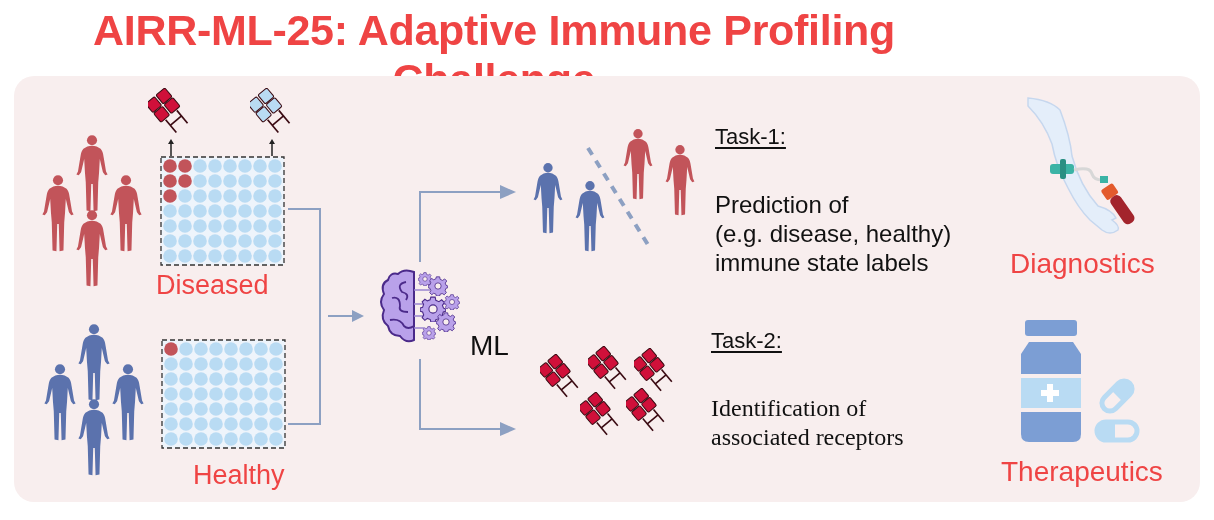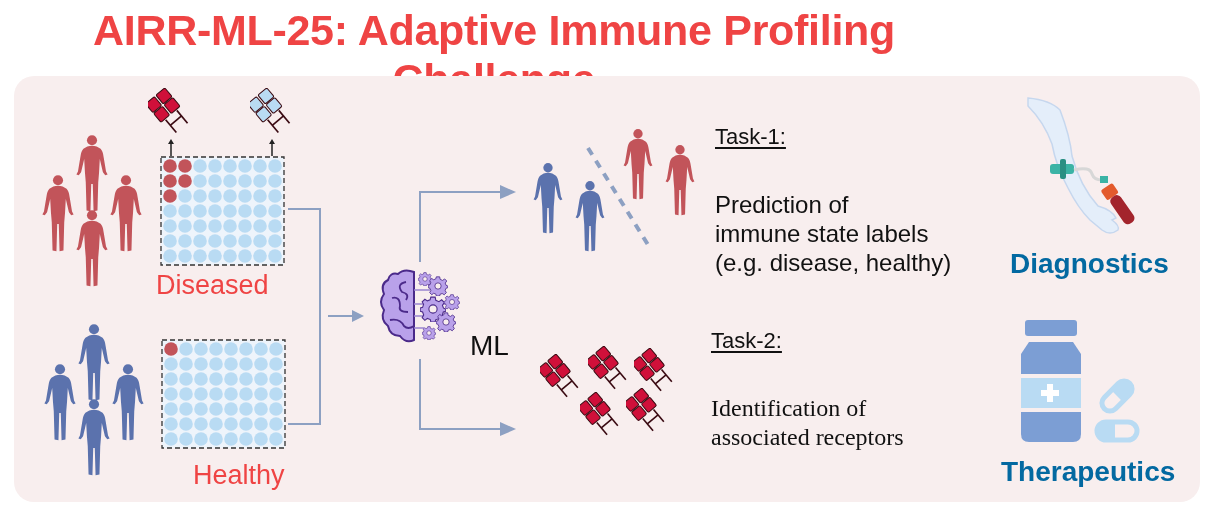--- a/index.html
+++ b/index.html
@@ -1,20 +1,20 @@
 <!DOCTYPE html>
 <html><head>
 <meta charset="utf-8">
 <style>
   html, body { margin:0; padding:0; background:#ffffff; }
   body { width:1214px; height:520px; position:relative; overflow:hidden; font-family:"Liberation Sans", sans-serif; }
   .title { position:absolute; left:0; top:6px; width:988px; text-align:center; font-size:43px; font-weight:bold; color:#ef4444; letter-spacing:-0.3px; }
   .panel { position:absolute; left:14px; top:76px; width:1186px; height:426px; background:#f8eeee; border-radius:20px; }
   .label { position:absolute; font-size:27px; color:#ef4444; }
-  .bold-label { position:absolute; font-size:28px; font-weight:bold; color:#0369a1; }
+  .bold-label { position:absolute; font-size:28px; font-weight:normal; color:#ef4444; }
   .task-h { position:absolute; font-size:22px; color:#111; text-decoration:underline; text-underline-offset:3px; }
   .task-d { position:absolute; font-size:24px; color:#111; line-height:29px; }
   .ml { position:absolute; font-size:28px; color:#111; }
   svg { position:absolute; overflow:visible; }
 </style>
 </head>
 <body>
 
 <svg width="0" height="0" style="position:absolute">
   <defs>
@@ -244,22 +244,22 @@
   <g fill="#c2545a">
     <use href="#person" x="90" y="0" width="36" height="72"></use>
     <use href="#person" x="132" y="16" width="36" height="72"></use>
   </g>
   <line x1="58" y1="20" x2="120" y2="120" stroke="#8da0c2" stroke-width="4" stroke-dasharray="8 7"></line>
 </svg>
 
 <div class="task-h" style="left:715px;top:124px;">Task-1:</div>
 <div class="task-d" style="left:715px;top:190px;">
   <div>Prediction of</div>
+  <div>(e.g. disease, healthy)</div>
   <div>immune state labels</div>
-  <div>(e.g. disease, healthy)</div>
 </div>
 
 <svg style="left:540px;top:346px" width="160" height="100">
   <g fill="#d0103a">
     <use href="#receptor" x="0" y="8" width="42" height="46"></use>
     <use href="#receptor" x="48" y="0" width="42" height="46"></use>
     <use href="#receptor" x="94" y="2" width="42" height="46"></use>
     <use href="#receptor" x="40" y="46" width="42" height="46"></use>
     <use href="#receptor" x="86" y="42" width="42" height="46"></use>
   </g>

